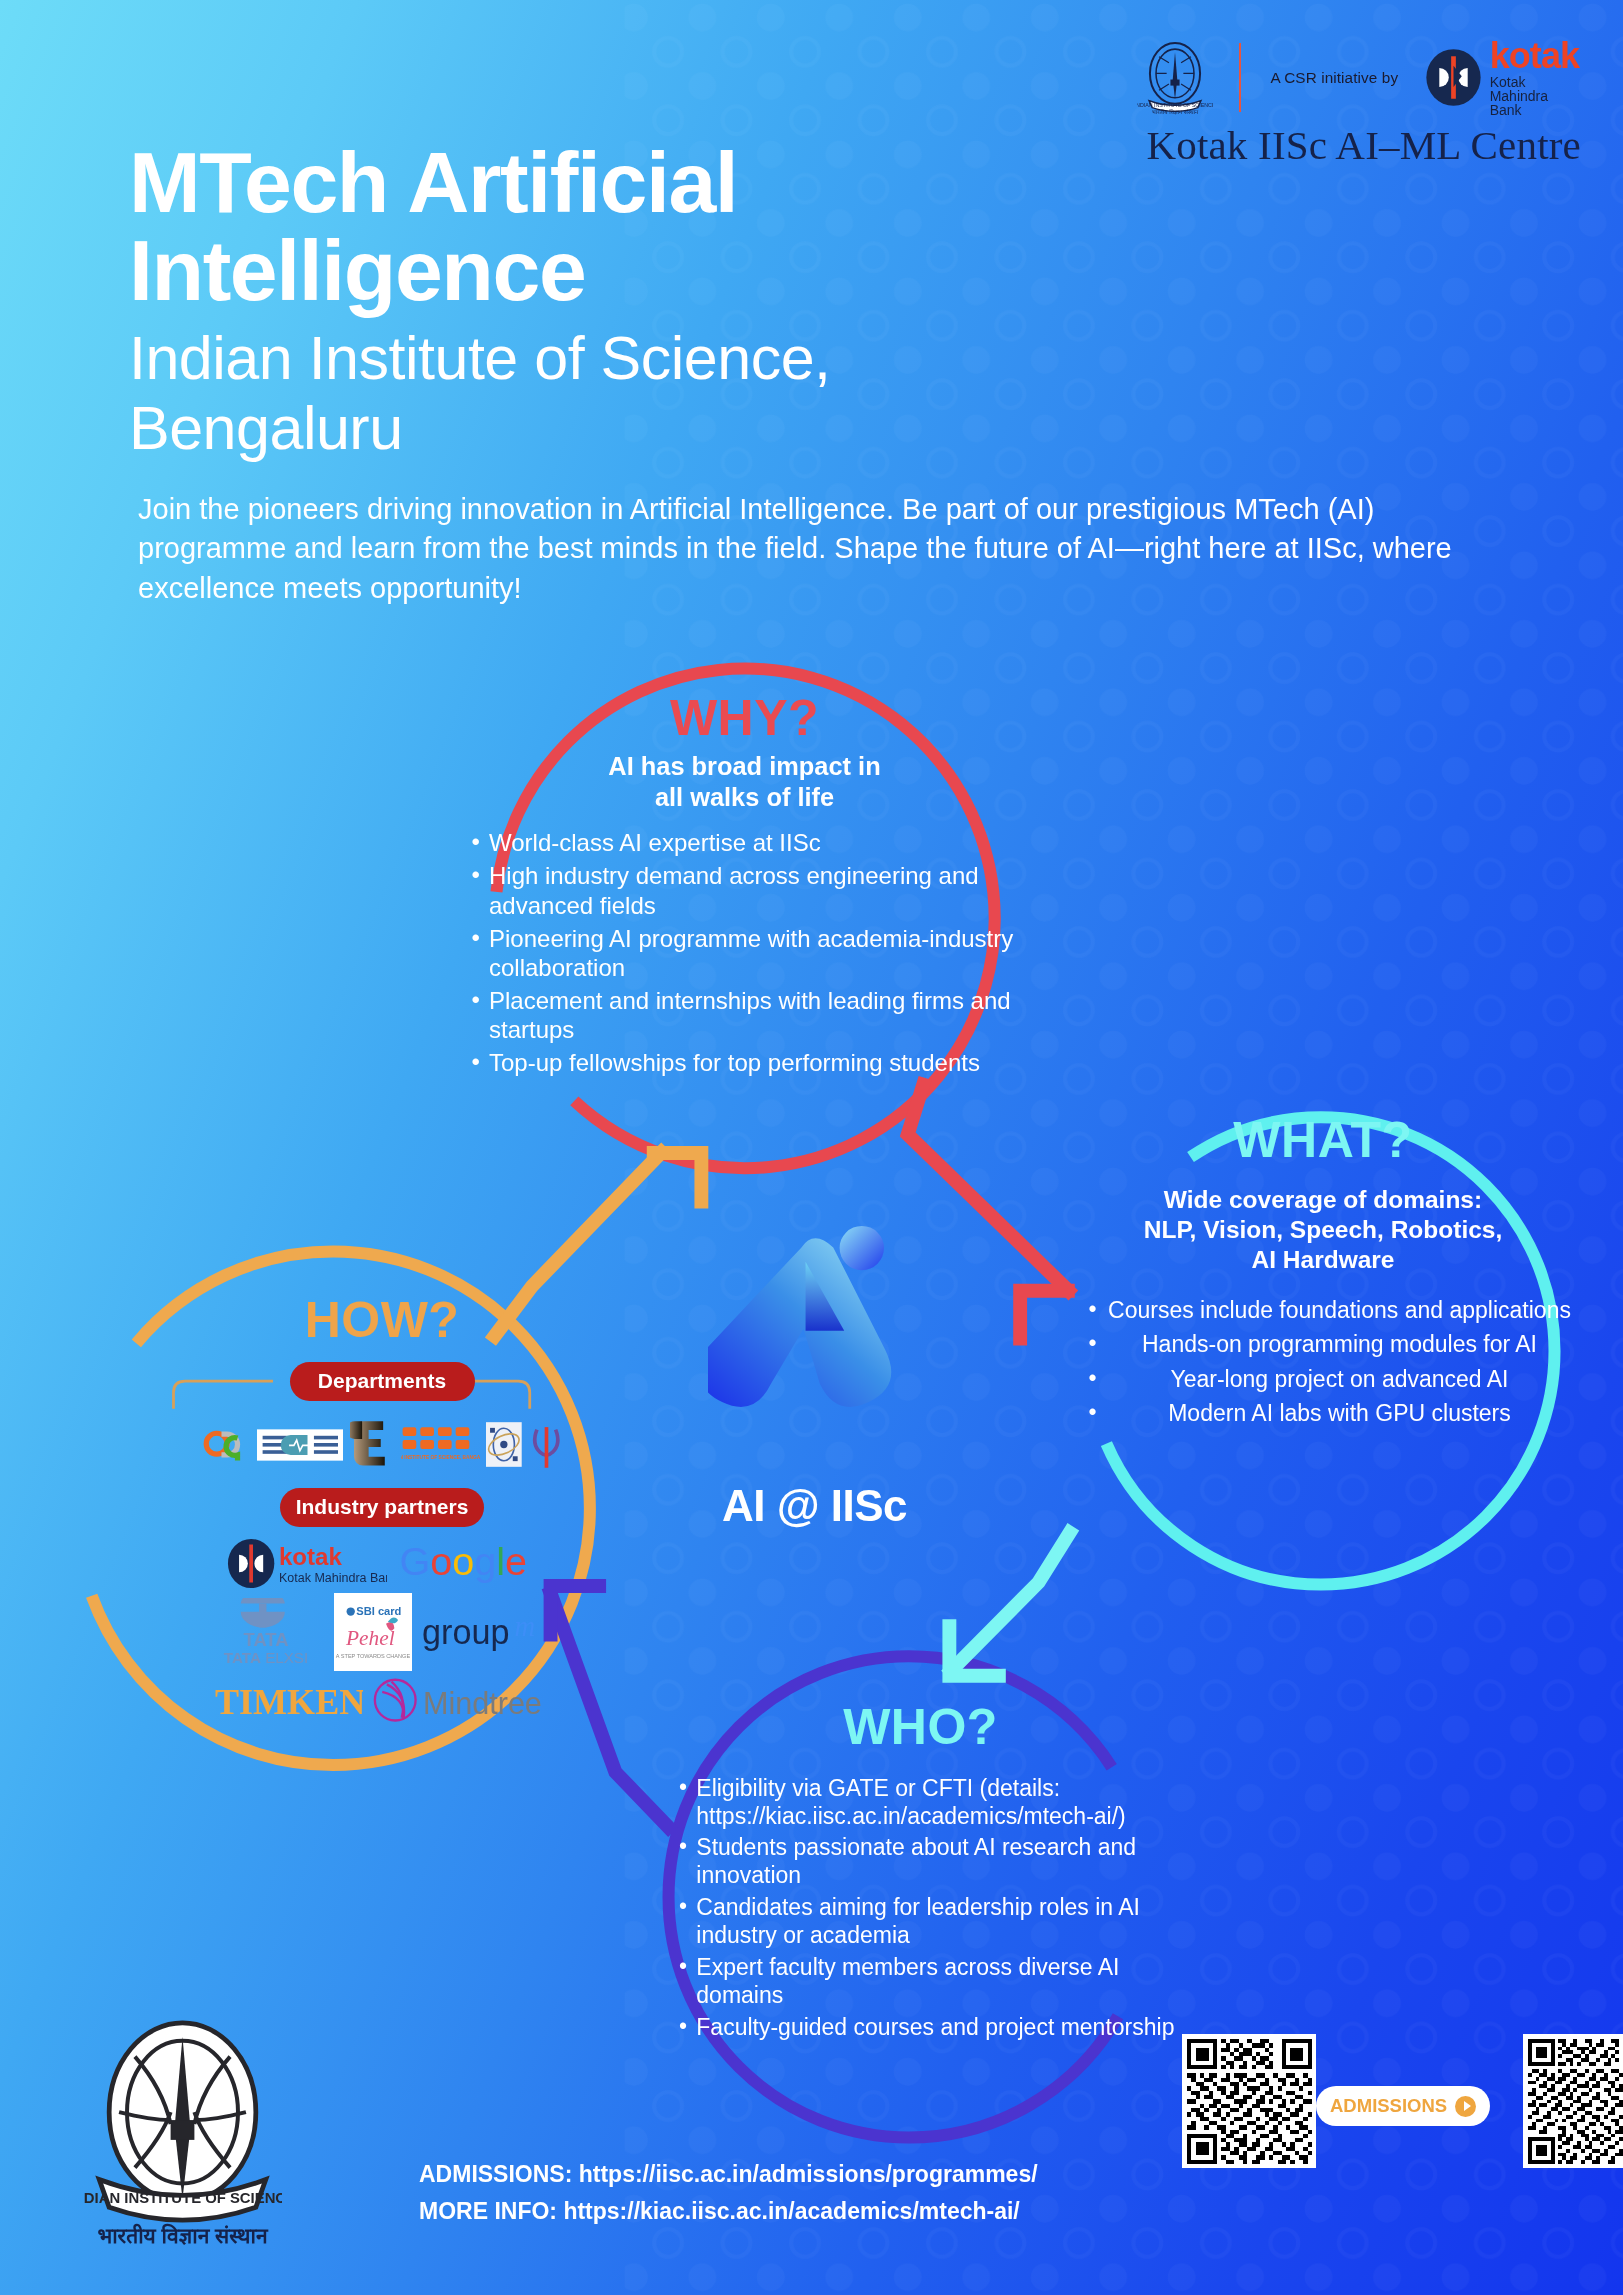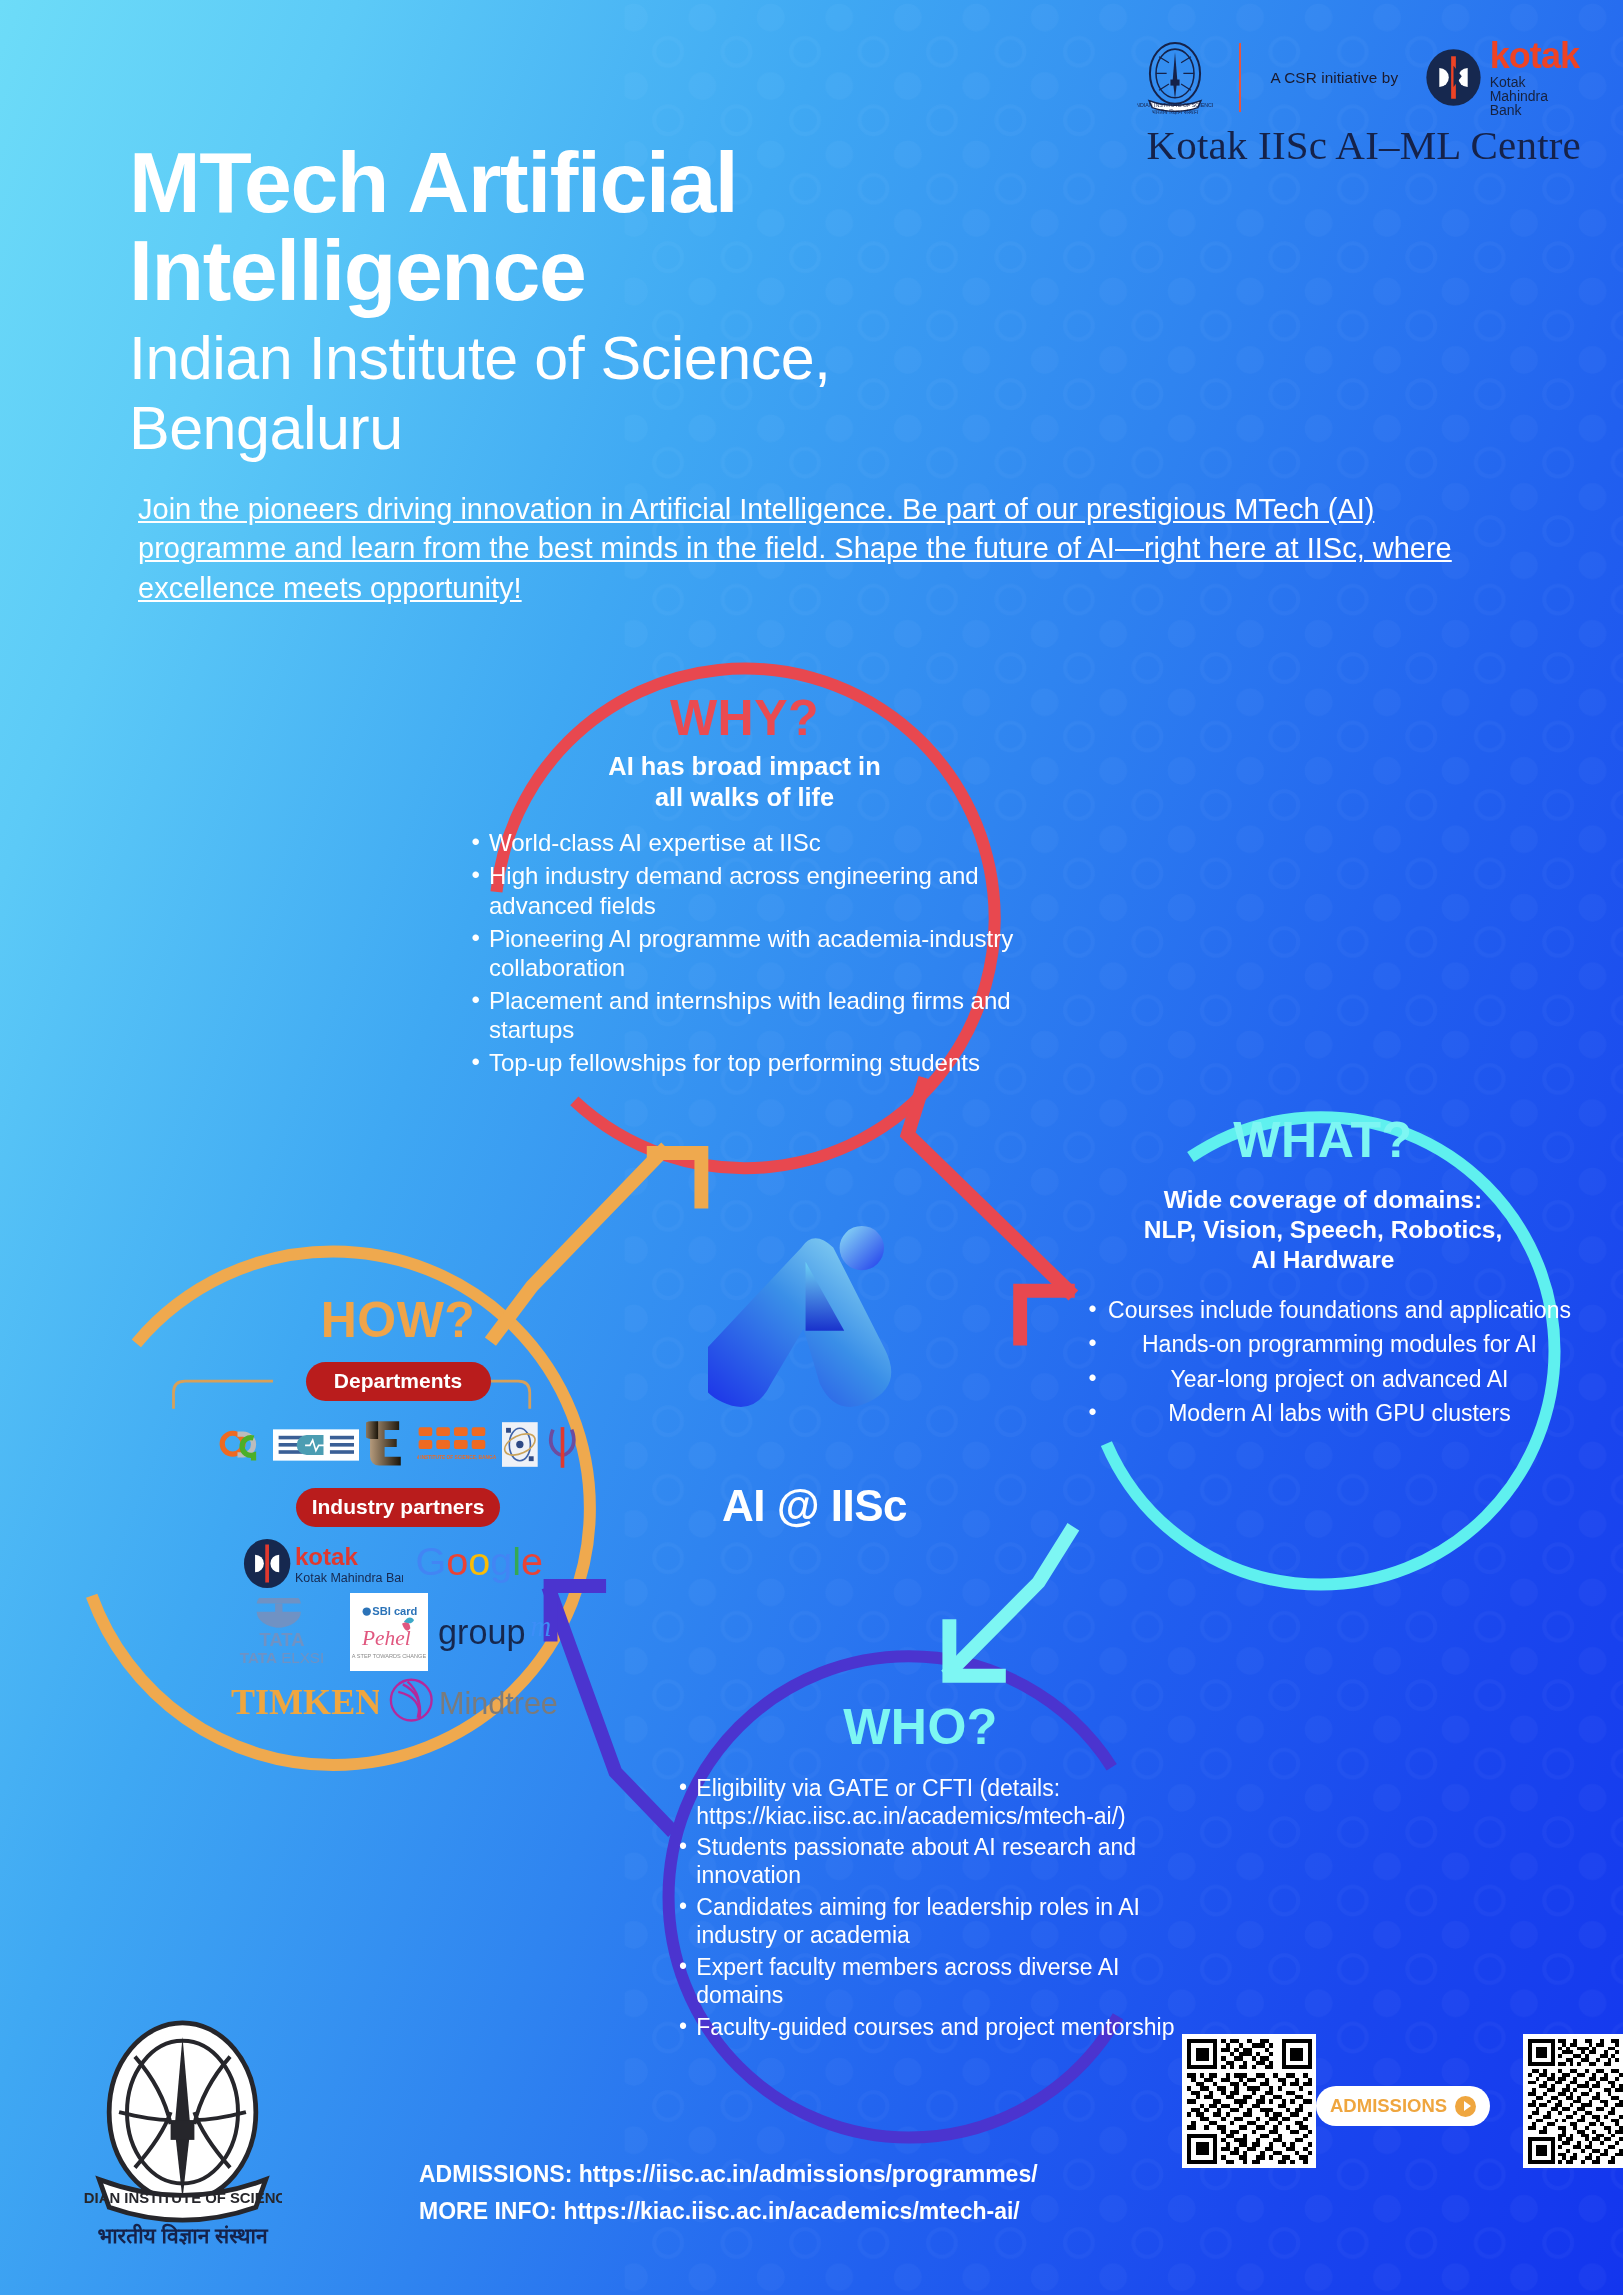--- a/index.html
+++ b/index.html
@@ -34,21 +34,21 @@
   h1.main-title {
     font-size:86px; line-height:1.02; font-weight:bold; color:#ffffff;
     letter-spacing:-1.4px; font-stretch:condensed;
   }
   h2.sub-title {
     font-size:61px; font-weight:normal; color:#ffffff; line-height:1.15;
     margin-top:8.3px; letter-spacing:-0.5px;
   }
   p.lede {
     position:absolute; left:138px; top:490px; width:1383px;
-    font-size:29px; line-height:1.36; color:#ffffff; font-weight:300;text-decoration:underline;
+    font-size:29px; line-height:1.36; color:#ffffff; font-weight:300;
   }
   
   .center-logo { position:absolute; left:708px; top:1212px; width:204px; height:259px; }
   .center-logo-cap {
     position:absolute; left:685px; top:1481px; width:259px; text-align:center;
     font-size:44px; font-weight:bold; color:#ffffff; letter-spacing:-0.5px;
   }
   
   .sec { position:absolute; }
   .sec-title { text-align:center; font-weight:bold; letter-spacing:0.5px; }
@@ -73,21 +73,21 @@
   #what .sec-sub { font-size:24.5px; margin-top:16px; }
   #what ul.sec-list { font-size:23px; margin-top:21px; padding-left:11px; }
   #what ul.sec-list li { margin-bottom:6.5px;text-align:center; }
 
   
   #who { left:666px; top:1698px; width:509px; }
   #who .sec-title { font-size:50px; color:#7df6f3; }
   #who ul.sec-list { font-size:23px; margin-top:17.6px; padding-left:8.3px; }
 
   
-  #how { left:215px; top:1291px; width:366px; }
+  #how { left:199px; top:1291px; width:366px; }
   #how .sec-title { font-size:50px; color:#efa44a; }
   .pill {
     margin:13px auto 0; background:#b91c1c; color:#ffffff; font-weight:bold;
     font-size:21px; border-radius:28px; padding:7.4px 0; width:185px; text-align:center;
   }
   .logo-row { display:flex; align-items:center; justify-content:center; gap:6.5px; margin-top:14px; }
   .logo-row2 { display:flex; flex-wrap:wrap; align-items:center; justify-content:center;
                column-gap:10.2px; row-gap:4.6px; margin-top:11px; width:398px; margin-left:-16px;}
   .lg { display:flex; align-items:center; }
   

